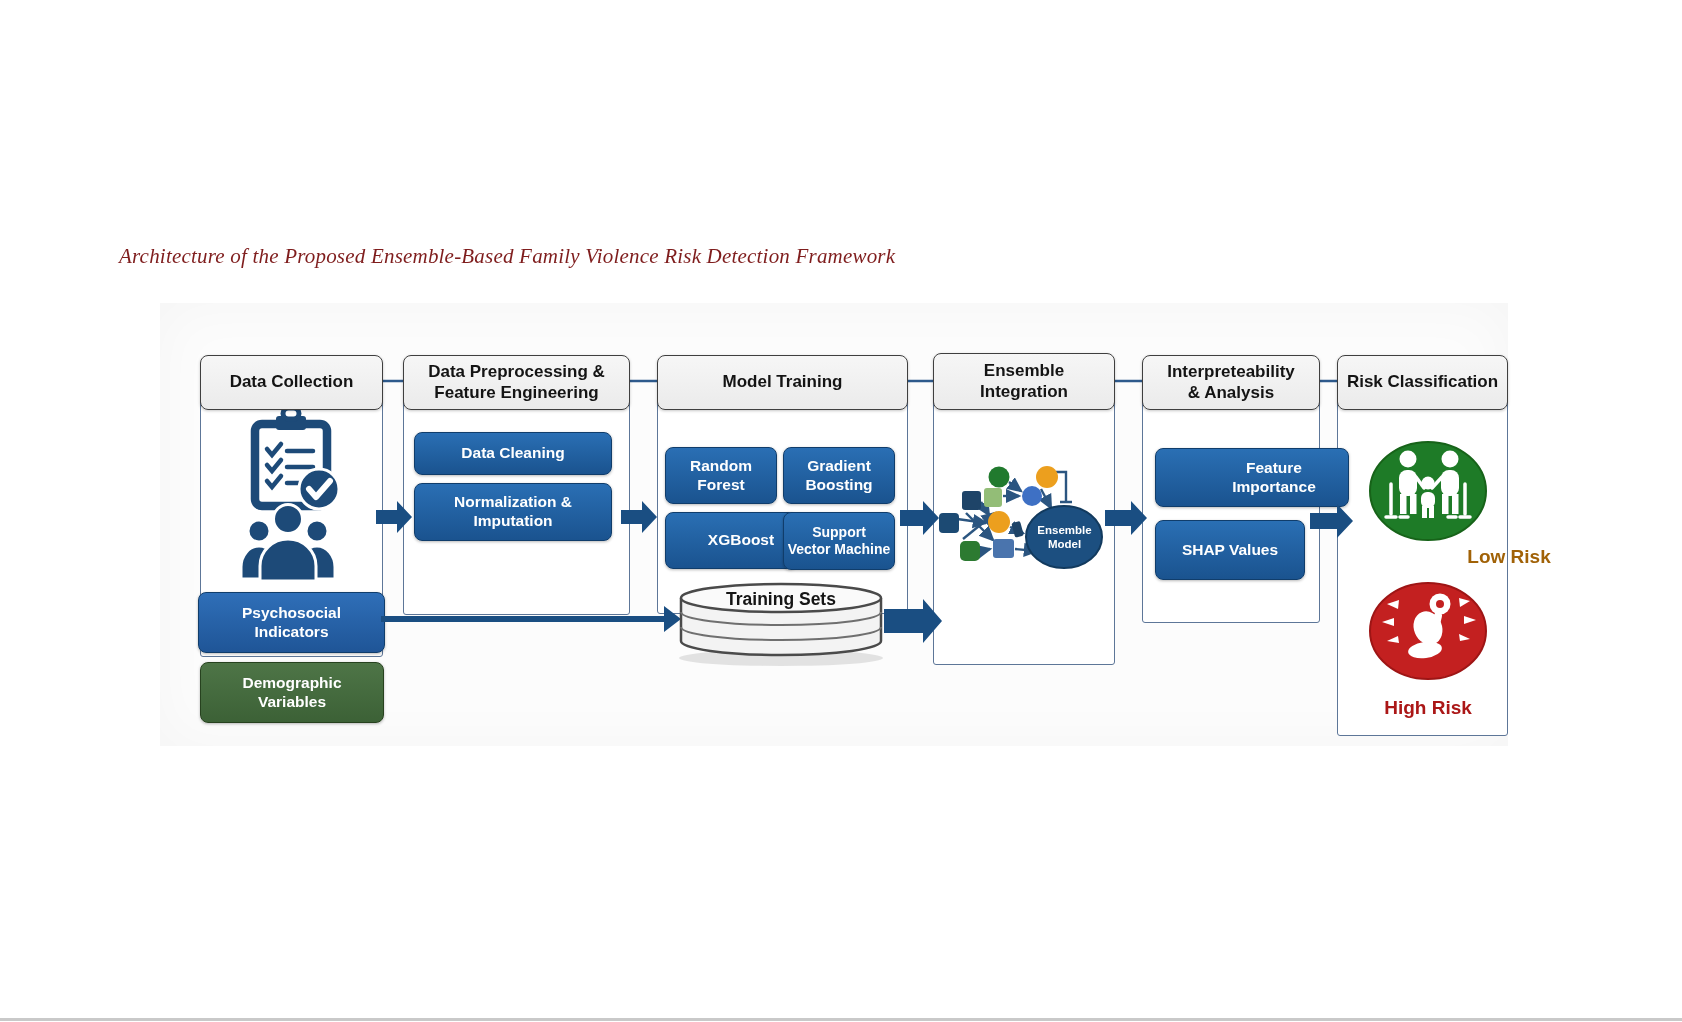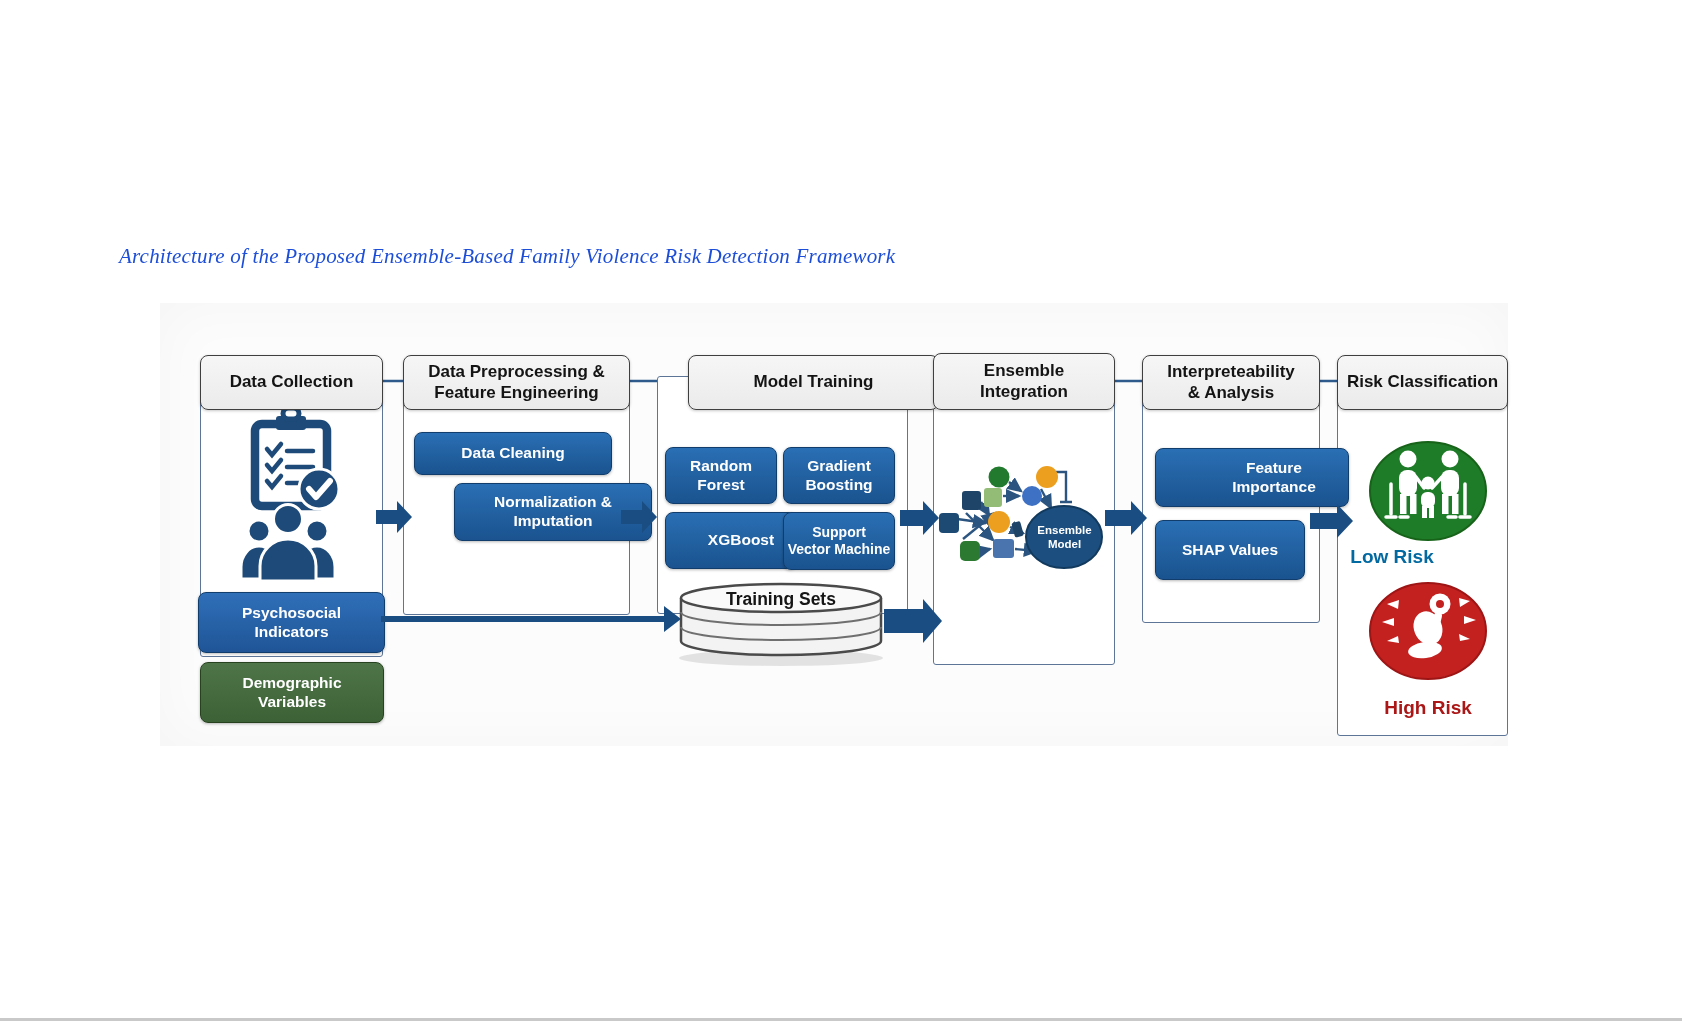--- a/index.html
+++ b/index.html
@@ -1,21 +1,21 @@
 <!DOCTYPE html>
 <html><head>
 <meta charset="utf-8">
 <style>
   html,body{margin:0;padding:0;background:#fff;}
   .page{position:relative;width:1682px;height:1022px;background:#ffffff;overflow:hidden;
         font-family:"Liberation Sans", sans-serif;}
   .abs{position:absolute;}
   .title{left:119px;top:244px;width:1100px;height:32px;
          font-family:"Liberation Serif", serif;font-style:italic;font-size:21px;
-         color:#1d4ed8;letter-spacing:.2px;z-index:6;}
+         color:#7f1d1d;letter-spacing:.2px;z-index:6;}
   .panel{left:160px;top:303px;width:1348px;height:443px;background:#fcfcfc;
          box-shadow:inset 0 0 60px rgba(0,0,0,0.03);z-index:0;}
   .body-box{background:#ffffff;border:1.6px solid #5d7698;border-radius:3px;z-index:1;}
   .hdr{background:linear-gradient(180deg,#f6f6f6,#ebebeb);border:1.7px solid #3f3f3f;
        border-radius:8px;z-index:4;display:flex;align-items:center;justify-content:center;
        text-align:center;font-weight:bold;font-size:17px;color:#141414;line-height:1.18;
        white-space:pre-line;box-shadow:0 1px 3px rgba(0,0,0,.22);}
   .bluebox{background:linear-gradient(180deg,#2a6fb4,#1a538f);border:1.4px solid #103d6b;
        border-radius:8px;z-index:2;display:flex;align-items:center;justify-content:center;
        text-align:center;font-weight:bold;font-size:15.5px;color:#ffffff;line-height:1.22;
@@ -37,52 +37,52 @@
   <div class="abs body-box" style="left:200px;top:376px;width:181px;height:279px;"></div>
   <div class="abs body-box" style="left:403px;top:376px;width:225px;height:237px;"></div>
   <div class="abs body-box" style="left:657px;top:376px;width:249px;height:236px;"></div>
   <div class="abs body-box" style="left:933px;top:376px;width:180px;height:287px;"></div>
   <div class="abs body-box" style="left:1142px;top:376px;width:176px;height:245px;"></div>
   <div class="abs body-box" style="left:1337px;top:376px;width:169px;height:358px;"></div>
 
   <div class="abs hdr" style="left:200px;top:355px;width:181px;height:53px;">Data Collection</div>
   <div class="abs hdr" style="left:403px;top:355px;width:225px;height:53px;border-radius:8px;">Data Preprocessing &amp;
 Feature Engineering</div>
-  <div class="abs hdr" style="left:657px;top:355px;width:249px;height:53px;margin-left:31px;">Model Training</div>
+  <div class="abs hdr" style="left:657px;top:355px;width:249px;height:53px;">Model Training</div>
   <div class="abs hdr" style="left:933px;top:353px;width:180px;height:55px;">Ensemble
 Integration</div>
   <div class="abs hdr" style="left:1142px;top:355px;width:176px;height:53px;text-align:center;">Interpreteability
 &amp; Analysis</div>
   <div class="abs hdr" style="left:1337px;top:355px;width:169px;height:53px;">Risk Classification</div>
 
   <div class="abs bluebox" style="left:198px;top:592px;width:185px;height:59px;background:linear-gradient(180deg,#2f6fb8,#1f5597);">Psychosocial
 Indicators</div>
   <div class="abs bluebox greenbox" style="left:200px;top:662px;width:182px;height:59px;">Demographic
 Variables</div>
 
   <div class="abs bluebox" style="left:414px;top:432px;width:196px;height:41px;">Data Cleaning</div>
-  <div class="abs bluebox" style="left:414px;top:483px;width:196px;height:56px;margin-left:40px;">Normalization &amp;
+  <div class="abs bluebox" style="left:414px;top:483px;width:196px;height:56px;">Normalization &amp;
 Imputation</div>
 
   <div class="abs bluebox" style="left:665px;top:447px;width:110px;height:55px;">Random
 Forest</div>
   <div class="abs bluebox" style="left:783px;top:447px;width:110px;height:55px;">Gradient
 Boosting</div>
   <div class="abs bluebox" style="left:665px;top:512px;width:110px;height:55px;padding-left:20px;">XGBoost</div>
   <div class="abs bluebox" style="left:783px;top:512px;width:110px;height:56px;font-size:14px;">Support
 Vector Machine</div>
 
   <div class="abs bluebox" style="left:1155px;top:448px;width:148px;height:57px;padding-left:44px;">Feature
 Importance</div>
   <div class="abs bluebox" style="left:1155px;top:520px;width:148px;height:58px;">SHAP Values</div>
 
   <div class="abs lbl" style="left:701px;top:586px;width:160px;height:26px;font-size:17.5px;color:#151515;text-align:right;">Training Sets</div>
   <div class="abs lbl" style="left:1027px;top:514px;width:75px;height:46px;font-size:11.5px;color:#ffffff;line-height:1.25;">Ensemble
 Model</div>
-  <div class="abs lbl" style="left:1322px;top:544px;width:140px;height:26px;font-size:19px;color:#0369a1;">Low Risk</div>
+  <div class="abs lbl" style="left:1439px;top:544px;width:140px;height:26px;font-size:19px;color:#a16207;">Low Risk</div>
   <div class="abs lbl" style="left:1358px;top:695px;width:140px;height:26px;font-size:19px;color:#ab1717;">High Risk</div>
 
   <svg class="overlay" width="1682" height="1022" viewBox="0 0 1682 1022">
     <defs>
       <marker id="arr" markerWidth="8" markerHeight="8" refX="5.5" refY="3" orient="auto">
         <path d="M0,0 L6.5,3 L0,6 z" fill="#2b5580"></path>
       </marker>
     </defs>
 
     <g stroke="#2e5a8c" stroke-width="2.5">

